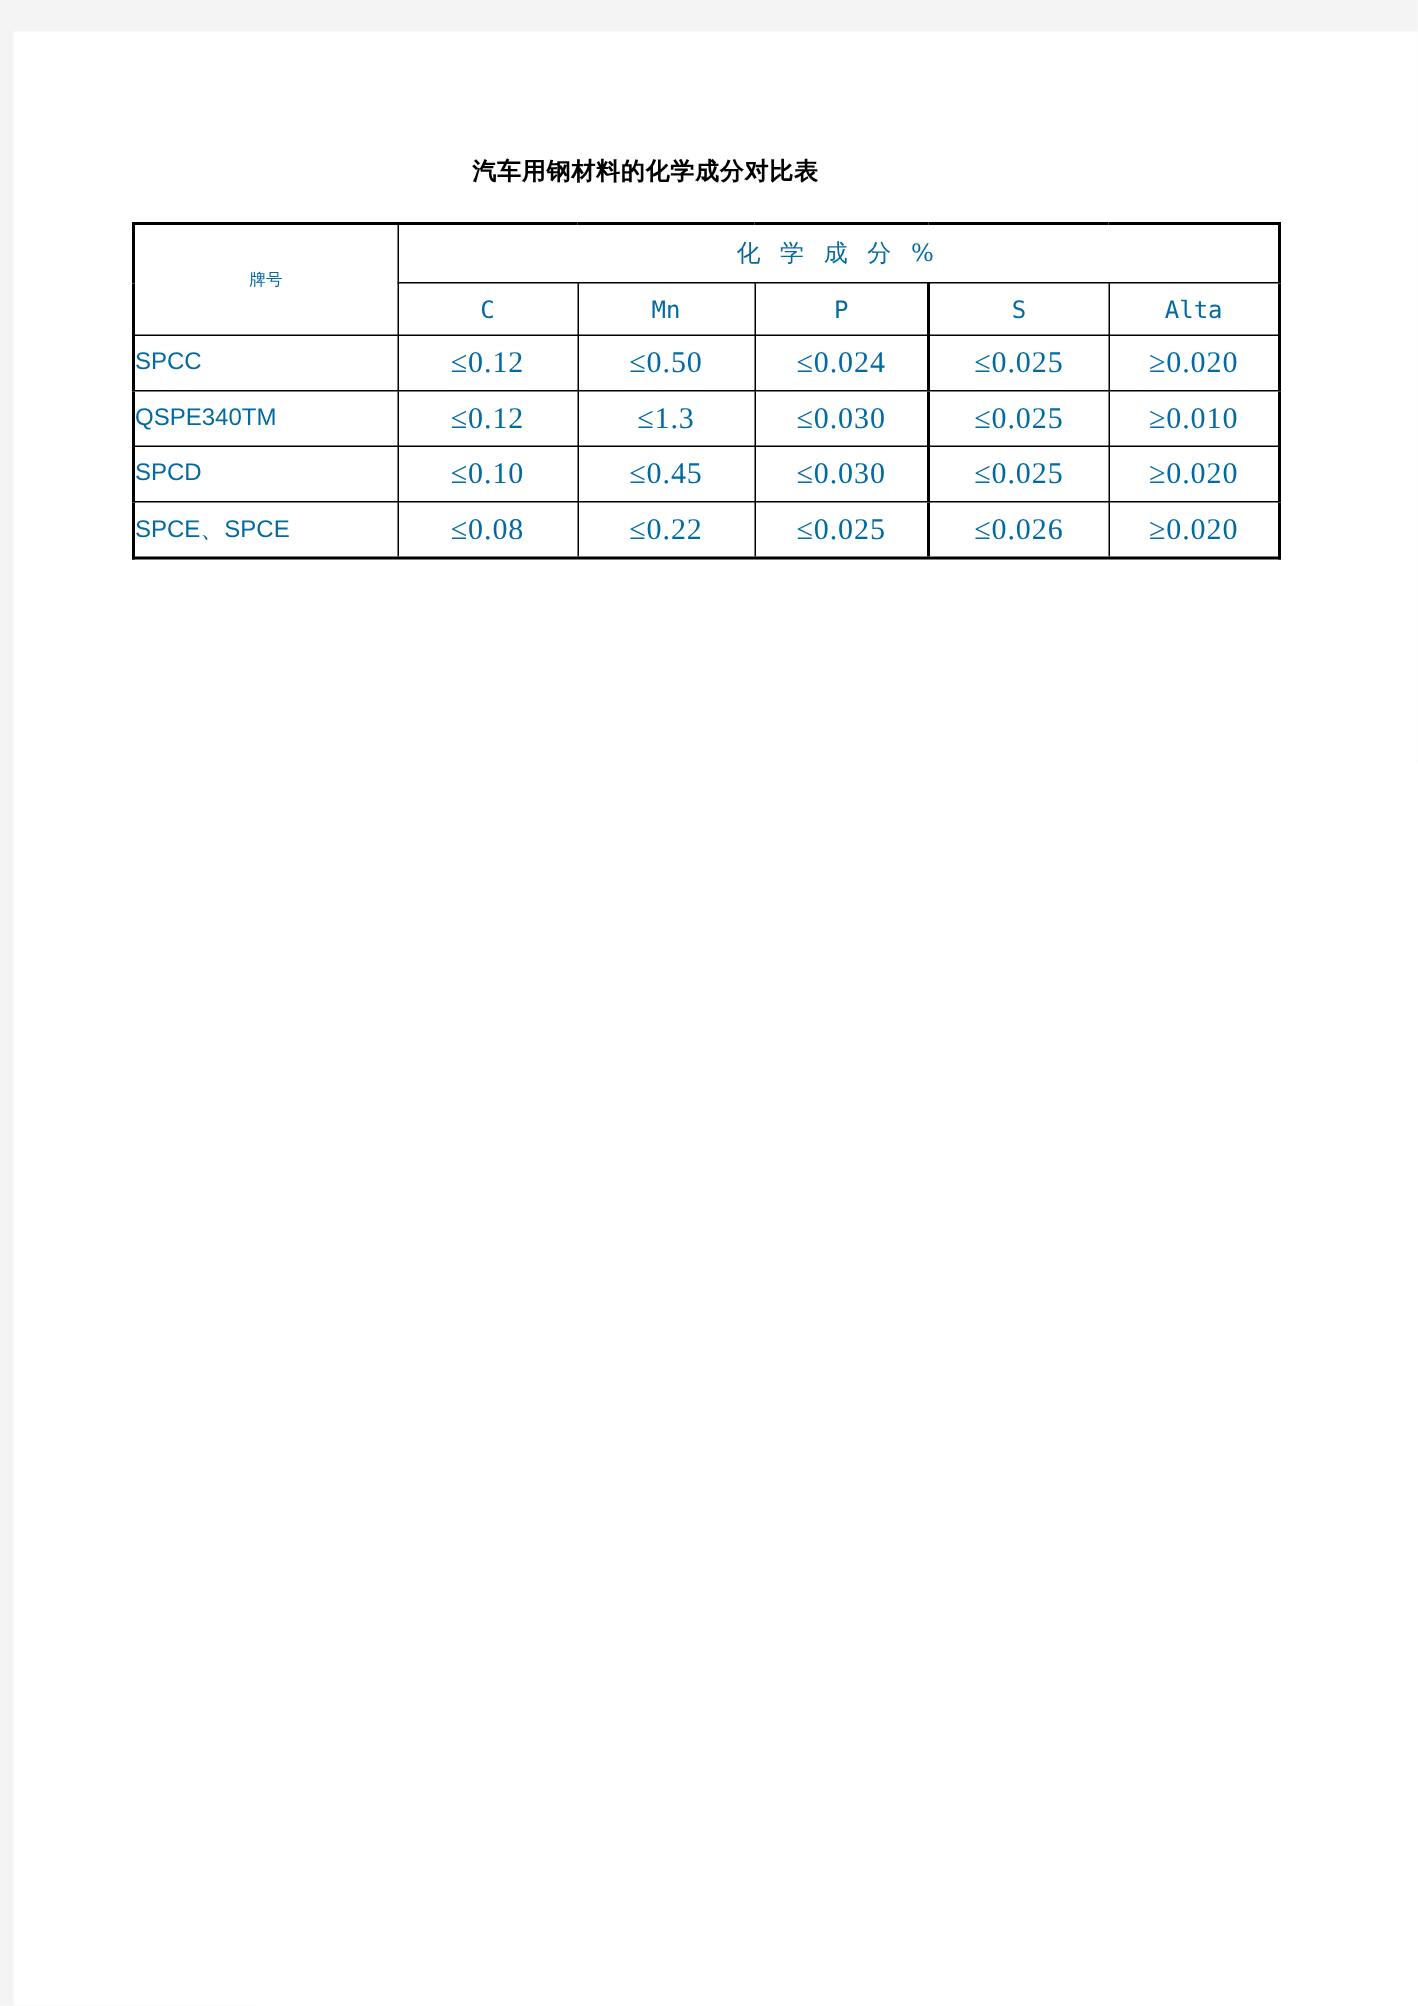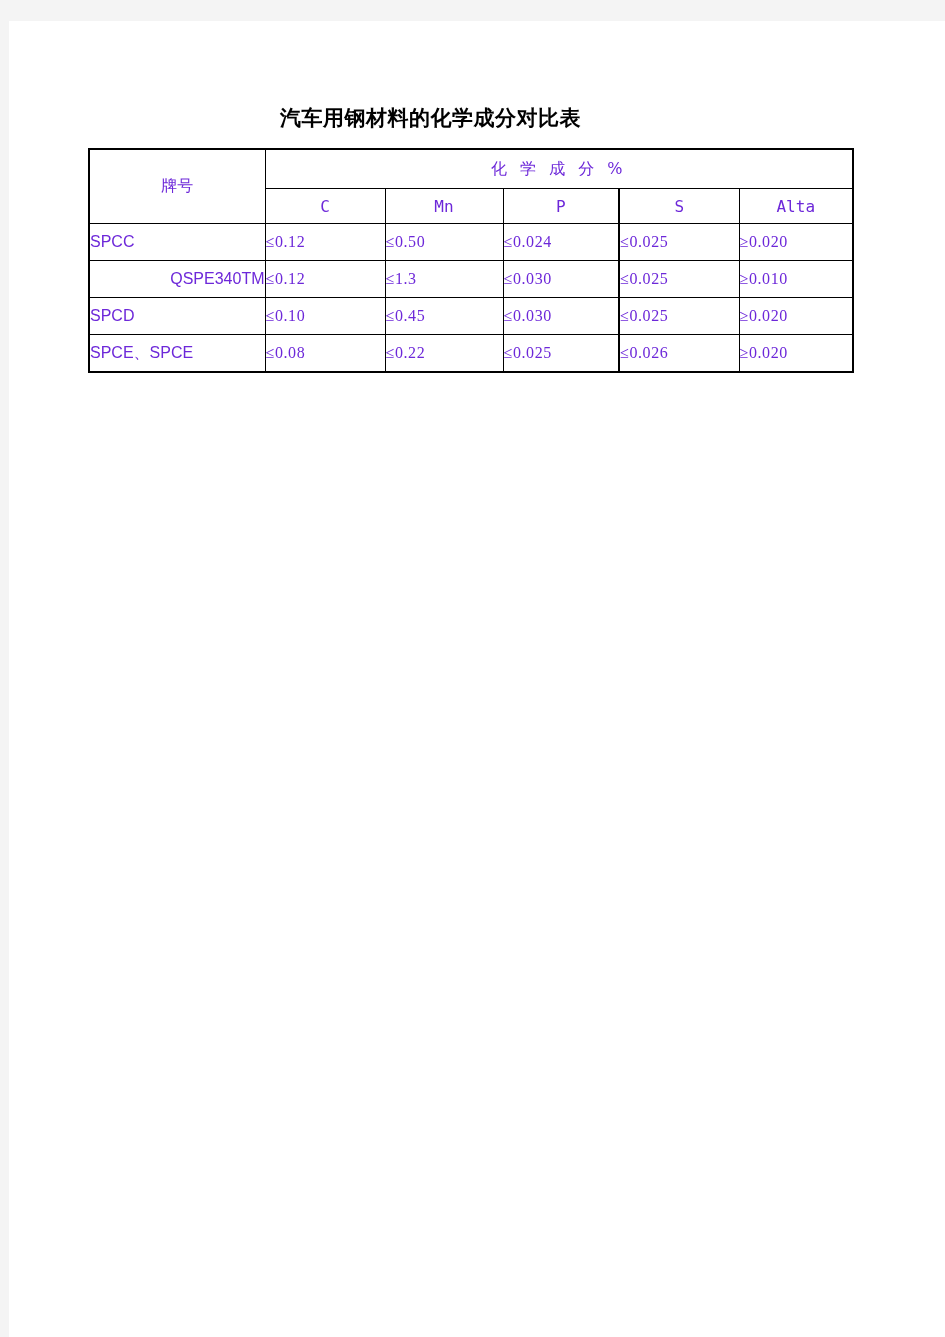--- a/index.html
+++ b/index.html
@@ -26,41 +26,41 @@
   }
 
   
   #doc-title {
     position: absolute;
     left: 0;
     top: 83px;
     width: 843px;         
     text-align: center;
     font-family: "DejaVu Serif", "Liberation Serif", serif;
-    font-size: 21px;
+    font-size: 16px;
     font-weight: bold;
     color: #000000;
     letter-spacing: 0.5px;
     white-space: nowrap;
   }
 
   
   #spec-table {
     position: absolute;
     left: 79px;
     top: 127px;
     border-collapse: collapse;
     table-layout: fixed;
     background: #ffffff;
   }
   #spec-table td, #spec-table th {
     border: 1px solid #000000;
     padding: 0;
     font-weight: normal;
-    color: #6d28d9;
+    color: #0369a1;
     background: #ffffff;
   }
 
   
   #spec-table {
     border: 2px solid #000000;
   }
   #spec-table .edge-top    { border-top-width: 2px; }
   #spec-table .edge-bottom { border-bottom-width: 2px; }
   #spec-table .edge-left   { border-left-width: 2px; }
@@ -74,21 +74,21 @@
   col.c-mn    { width: 118px; }
   col.c-p     { width: 116px; }
   col.c-s     { width: 120px; }
   col.c-alta  { width: 114px; }
 
   
   .h-grade {
     text-align: center;
     vertical-align: middle;
     font-family: "DejaVu Serif", "Liberation Serif", serif;
-    font-size: 16px;
+    font-size: 11px;
     font-weight: bold;
     height: 73px;
   }
   .h-group {
     text-align: center;
     vertical-align: middle;
     font-family: "DejaVu Serif", "Liberation Serif", serif;
     font-size: 16px;
     font-weight: bold;
     letter-spacing: 4px;
@@ -107,33 +107,33 @@
   .cell-grade {
     text-align: left;
     vertical-align: middle;
     padding-left: 6px;
     font-family: Liberation Sans, sans-serif;
     font-size: 16px;
     height: 36px;
     white-space: nowrap;
   }
   .cell-val {
-    text-align: left;
+    text-align: center;
     vertical-align: middle;
     font-family: "Liberation Serif", "DejaVu Serif", serif;
-    font-size: 16px;
+    font-size: 20px;
     height: 36px;
     white-space: nowrap;
   }
   
   .cell-val { letter-spacing: 0.6px; }
 
   
   tr.row-highlight > td { background: #ccffcc; }
-  tr.row-highlight > td.cell-grade { font-weight: bold; text-align: right; }
+  tr.row-highlight > td.cell-grade { font-weight: bold; }
 </style>
 </head>
 <body>
 
 <div id="sheet">
 
   <div id="doc-title">汽车用钢材料的化学成分对比表</div>
 
   <table id="spec-table">
     <colgroup>

